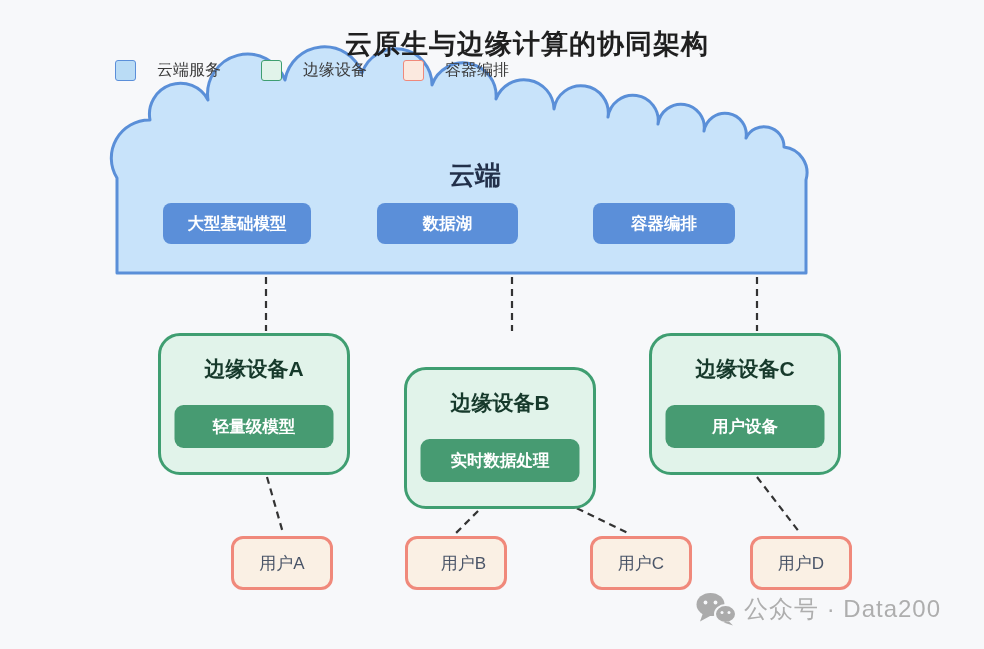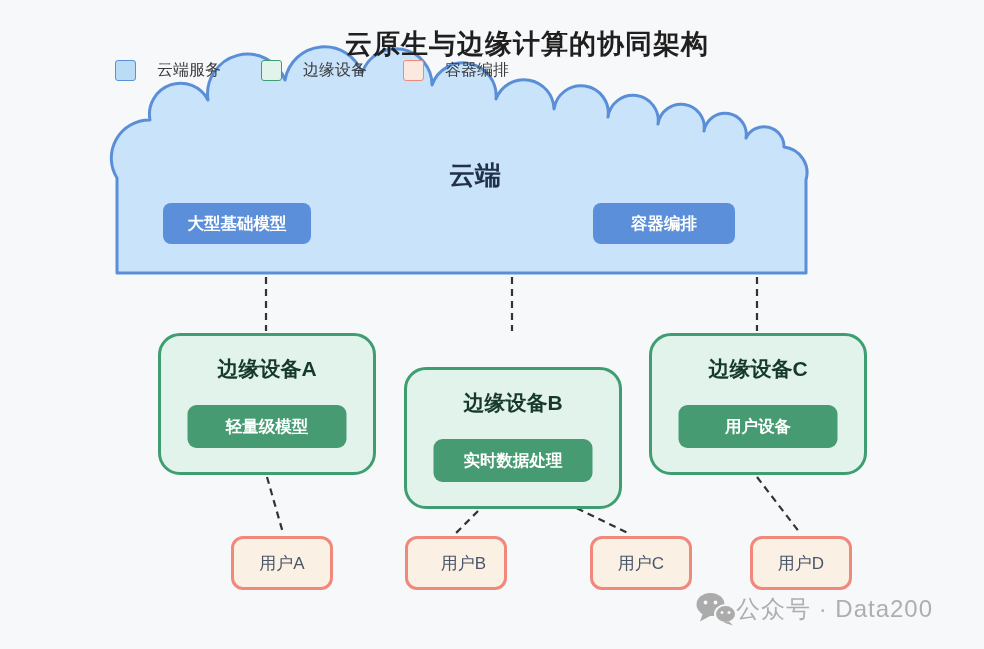--- a/index.html
+++ b/index.html
@@ -79,21 +79,21 @@
     display: flex;
     align-items: center;
     justify-content: center;
   }
   .cloud-btn.cb1 { left: 163px; width: 148px; }
   .cloud-btn.cb2 { left: 377px; width: 141px; }
   .cloud-btn.cb3 { left: 593px; width: 142px; }
   .edge-box {
     position: absolute;
     top: 333px;
-    width: 218px;
+    width: 192px;
     height: 142px;
     box-sizing: border-box;
     background: #e1f3ea;
     border: 3px solid #3f9e71;
     border-radius: 22px;
   }
   .edge-box.eb1 { left: 158px; }
   .edge-box.eb2 { left: 404px; margin-top: 34px; }
   .edge-box.eb3 { left: 649px; }
   .edge-title {
@@ -137,20 +137,21 @@
   .user-box.ub1 { left: 231px; }
   .user-box.ub2 { left: 405px; padding-left: 15px; }
   .user-box.ub3 { left: 590px; }
   .user-box.ub4 { left: 750px; }
   .watermark {
     position: absolute;
     left: 696px;
     top: 592px;
     display: flex;
     align-items: center;
+    gap: 8px;
   }
   .watermark-text {
     font-size: 24px;
     color: #aeaeae;
     letter-spacing: 1px;
   }
 </style>
 </head>
 <body>
 
@@ -194,20 +195,21 @@
     <span class="swatch sw-edge"></span>
     <span class="legend-label">边缘设备</span>
   </div>
   <div class="legend-item l3">
     <span class="swatch sw-user"></span>
     <span class="legend-label">容器编排</span>
   </div>
 
   <div class="cloud-label">云端</div>
   <div class="cloud-btn cb1">大型基础模型</div>
+  <div class="cloud-btn cb2">数据湖</div>
   <div class="cloud-btn cb3">容器编排</div>
 
   <div class="edge-box eb1">
     <div class="edge-title">边缘设备A</div>
     <div class="edge-component">轻量级模型</div>
   </div>
   <div class="edge-box eb2">
     <div class="edge-title">边缘设备B</div>
     <div class="edge-component">实时数据处理</div>
   </div>

